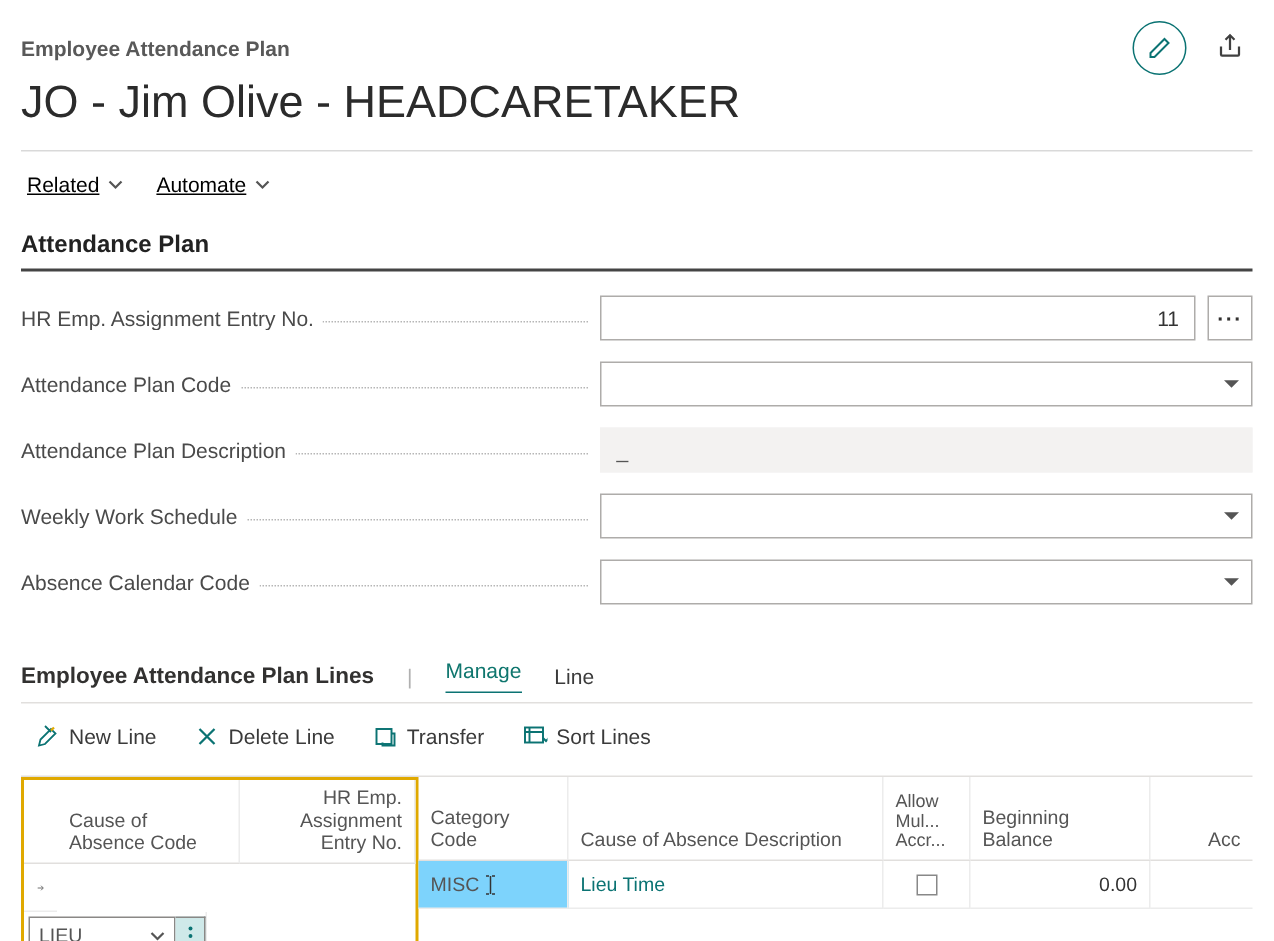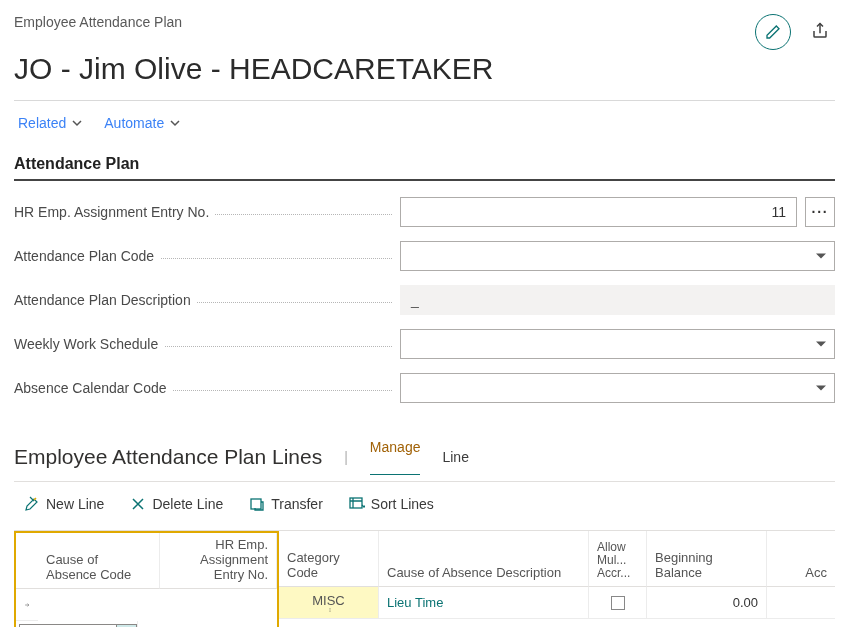--- a/index.html
+++ b/index.html
@@ -6,37 +6,38 @@
   html, body {
     margin: 0; padding: 0;
     font-family: "Segoe UI", Arial, sans-serif;
     font-size: 14px;
     color: #323130;
     background: #fff;
     width: 849px;
   }
   .page { padding: 14px 14px 0 14px; }
   .top-row {
-    display: flex; align-items: flex-start; justify-content: space-between;
+    display: flex; align-items: center; justify-content: space-between;
     margin-bottom: 2px;
+    font-weight: bold;
   }
   .breadcrumb { color: #595959; font-size: 14px; }
   .top-actions { display: flex; align-items: center; gap: 20px; padding-right: 6px; }
   .edit-btn {
     width: 36px; height: 36px; border-radius: 50%;
     border: 1.5px solid #0b7373; display: flex; align-items:center; justify-content:center;
     color: #0b7373; cursor: pointer;
   }
   .share-btn { color: #404040; cursor: pointer; }
   .title {
     font-weight: 300; font-size: 30px; color: #2b2b2b;
     margin: 2px 0 14px 0;
   }
   .hr { border: 0; border-top: 1px solid #d9d9d9; margin: 0 0 10px 0; }
-  .menubar { display: flex; gap: 22px; padding: 4px 0 12px 4px; color: #3b82f6; }
+  .menubar { display: flex; gap: 22px; padding: 4px 0 12px 4px; color: #000000; text-decoration: underline; }
   .menu-item { display: flex; align-items: center; gap: 6px; cursor: pointer; }
   .section-title {
     font-weight: 700; font-size: 16px; color: #222; margin: 12px 0 6px 0;
   }
   .section-hr { border: 0; border-top: 2px solid #444; margin: 0 0 16px 0; }
   .form-row {
     display: flex; align-items: center; margin-bottom: 14px; gap: 8px;
   }
   .form-label {
     width: 378px; color: #4a4a4a; position: relative;
@@ -58,23 +59,23 @@
     width:0;height:0;border-left:5px solid transparent;border-right:5px solid transparent;border-top:5px solid #555;
   }
   .field.readonly { background:#f3f2f1; border-color:#f3f2f1; color:#555; }
   .more-btn {
     width:30px;height:30px;border:1px solid #aeacaa;display:flex;align-items:center;justify-content:center;
     font-weight:700;letter-spacing:1px;cursor:pointer;
   }
   .lines-header {
     display:flex; align-items:center; gap:22px; margin-top: 36px; margin-bottom: 4px;
   }
-  .lines-header .ltitle { font-weight:400; font-size:21px; }
+  .lines-header .ltitle { font-weight:700; font-size:15px; }
   .lines-header .sep { color:#b0b0b0; }
-  .link-active { color:#a16207; border-bottom:1px solid #0b7373; padding-bottom:19px; cursor:pointer; }
+  .link-active { color:#0f766e; border-bottom:1px solid #0b7373; padding-bottom:6px; cursor:pointer; }
   .link-plain { color:#3b3b3b; cursor:pointer; }
   .hr-light { border:0;border-top:1px solid #e1dfdd; margin:6px 0 10px 0; }
   .toolbar { display:flex; gap:26px; padding: 4px 0 10px 10px; }
   .tool { display:flex; align-items:flex-end; gap:6px; cursor:pointer; color:#3a3a3a; }
   .tool svg { color:#0b7373; }
 
   .grid-wrap { margin-top:8px; }
   .grid { display:flex; border-top:1px solid #e1dfdd; }
   .colgroup {
     display:flex; flex-direction:column;
@@ -93,21 +94,21 @@
   .row-arrow { width:22px; text-align:center; }
   .cell-input {
     flex:1; display:flex; align-items:center; border:1px solid #8a8886; background:#fff;
     height:26px; padding:0 6px; justify-content:space-between;
   }
   .cell-input svg { color:#555; }
   .three-dots {
     width:20px;height:26px;background:#cfe9e9;border:1px solid #8a8886;border-left:0;
     display:flex;align-items:center;justify-content:center;cursor:pointer;
   }
-  .misc-cell { background:#fef9c3;flex-direction:column; }
+  .misc-cell { background:#7dd3fc; }
   .check { width:14px;height:14px;border:1px solid #888; }
   .col-head-allow { font-size:12px; line-height:13px; }
 </style>
 </head>
 <body>
 
 <div class="page">
   <div class="top-row">
     <div class="breadcrumb">Employee Attendance Plan</div>
     <div class="top-actions">

